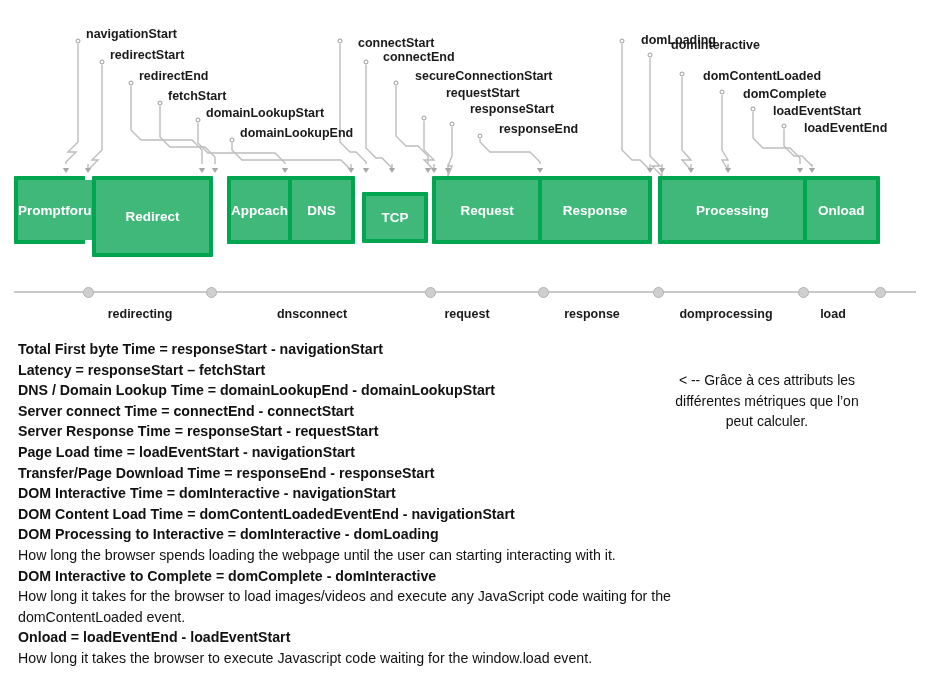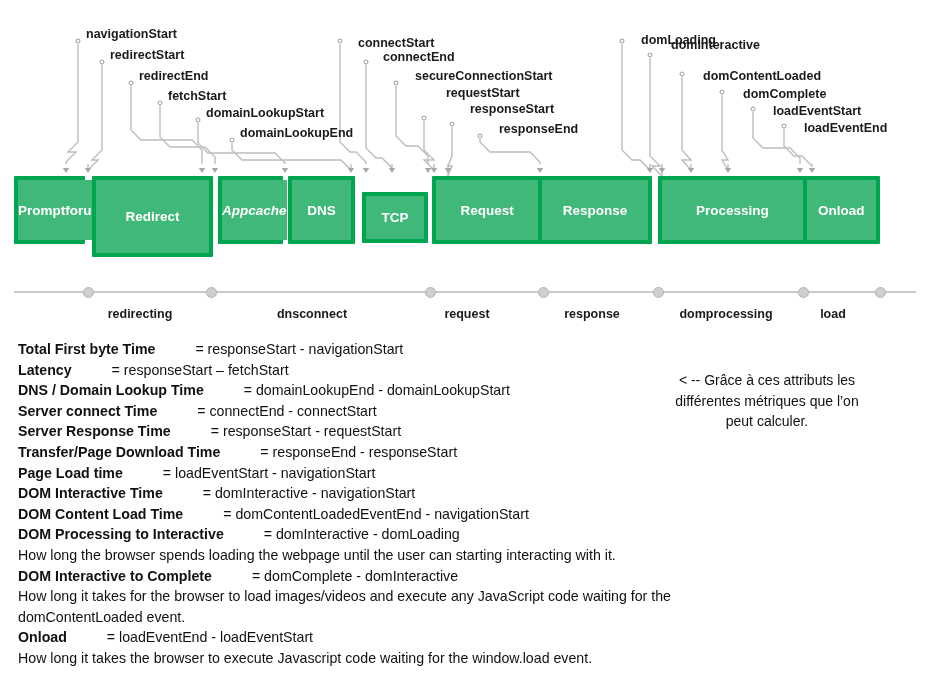--- a/index.html
+++ b/index.html
@@ -111,21 +111,21 @@
     left: 18px;
     top: 339px;
     width: 680px;
     font-family: "Liberation Sans", sans-serif;
     font-size: 14.2px;
     color: #111111;
     line-height: 20.6px;
   }
   .metric-line { white-space: nowrap; }
   .metric-name { font-weight: bold; }
-  .metric-expr { font-weight: normal; margin-left: 36px; }
+  .metric-expr { font-weight: bold; }
   .metric-note {
     font-weight: normal;
     white-space: normal;
   }
 
   
   #french-note {
     position: absolute;
     left: 612px;
     top: 370px;
@@ -228,21 +228,21 @@
           <span>for</span>
           <br>
           <span>unload</span>
         </div>
       </div>
       <div class="phase-group" style="left: 92px; top: 176px; width: 121px; height: 81px;">
         <div class="phase-box" style="flex-grow: 1; flex-basis: 0px;">
           <span>Redirect</span>
         </div>
       </div>
-      <div class="phase-group" style="left: 218px; top: 176px; width: 65px; height: 68px; font-style: italic;">
+      <div class="phase-group" style="left: 227px; top: 176px; width: 65px; height: 68px;">
         <div class="phase-box" style="flex-grow: 1; flex-basis: 0px;">
           <span>App</span>
           <br>
           <span>cache</span>
         </div>
       </div>
       <div class="phase-group" style="left: 288px; top: 176px; width: 67px; height: 68px;">
         <div class="phase-box" style="flex-grow: 1; flex-basis: 0px;">
           <span>DNS</span>
         </div>
@@ -291,22 +291,22 @@
       <div class="axis-label" style="left: 833px;">load</div>
     </div>
 </div>
 
 <div id="metrics-block">
     <div class="metric-line"><span class="metric-name">Total First byte Time</span><span class="metric-expr"> = responseStart - navigationStart</span></div>
     <div class="metric-line"><span class="metric-name">Latency</span><span class="metric-expr"> = responseStart – fetchStart</span></div>
     <div class="metric-line"><span class="metric-name">DNS / Domain Lookup Time</span><span class="metric-expr"> = domainLookupEnd - domainLookupStart</span></div>
     <div class="metric-line"><span class="metric-name">Server connect Time</span><span class="metric-expr"> = connectEnd - connectStart</span></div>
     <div class="metric-line"><span class="metric-name">Server Response Time</span><span class="metric-expr"> = responseStart - requestStart</span></div>
+    <div class="metric-line"><span class="metric-name">Page Load time</span><span class="metric-expr"> = loadEventStart - navigationStart</span></div>
     <div class="metric-line"><span class="metric-name">Transfer/Page Download Time</span><span class="metric-expr"> = responseEnd - responseStart</span></div>
-    <div class="metric-line"><span class="metric-name">Page Load time</span><span class="metric-expr"> = loadEventStart - navigationStart</span></div>
     <div class="metric-line"><span class="metric-name">DOM Interactive Time</span><span class="metric-expr"> = domInteractive - navigationStart</span></div>
     <div class="metric-line"><span class="metric-name">DOM Content Load Time</span><span class="metric-expr"> = domContentLoadedEventEnd - navigationStart</span></div>
     <div class="metric-line"><span class="metric-name">DOM Processing to Interactive</span><span class="metric-expr"> = domInteractive - domLoading</span></div>
     <div class="metric-note">How long the browser spends loading the webpage until the user can starting interacting with it.</div>
     <div class="metric-line"><span class="metric-name">DOM Interactive to Complete</span><span class="metric-expr"> = domComplete - domInteractive</span></div>
     <div class="metric-note">How long it takes for the browser to load images/videos and execute any JavaScript code waiting for the domContentLoaded event.</div>
     <div class="metric-line"><span class="metric-name">Onload</span><span class="metric-expr"> = loadEventEnd - loadEventStart</span></div>
     <div class="metric-note">How long it takes the browser to execute Javascript code waiting for the window.load event.</div>
   </div>
 

